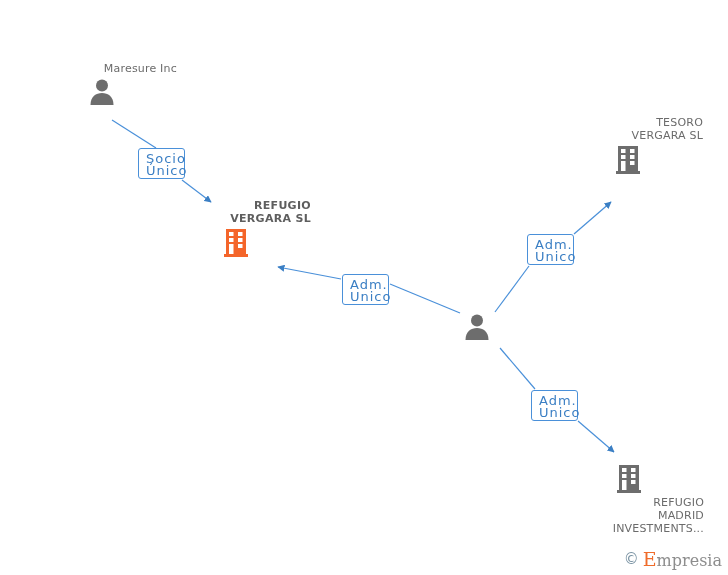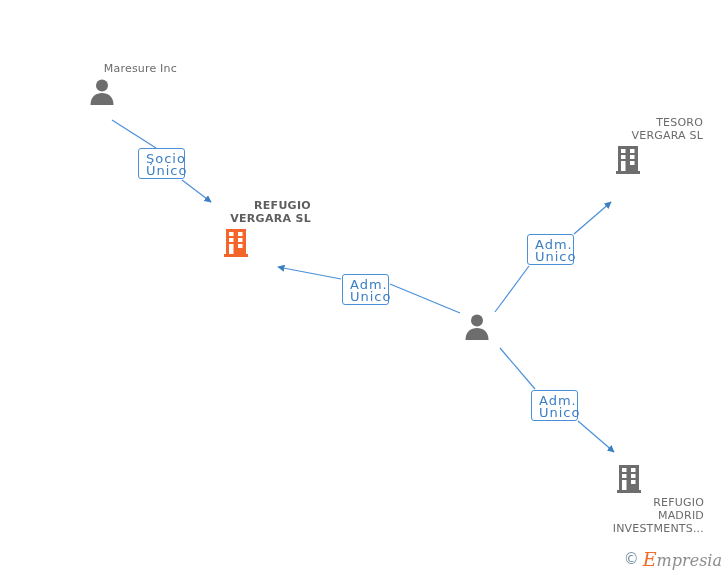--- a/index.html
+++ b/index.html
@@ -80,21 +80,20 @@
     gap: 4px;
     z-index: 6;
   }
   #watermark .cmark {
     font-size: 15px;
     color: #7a93a3;
     line-height: 1;
   }
   #watermark .wordmark {
     font-family: "DejaVu Serif", "Liberation Serif", serif;
-    font-style: italic;
     font-size: 16px;
     color: #8d8d8d;
     line-height: 1;
   }
   #watermark .wordmark .cap {
     color: #ef6c2b;
     font-size: 19px;
   }
 </style>
 </head>

